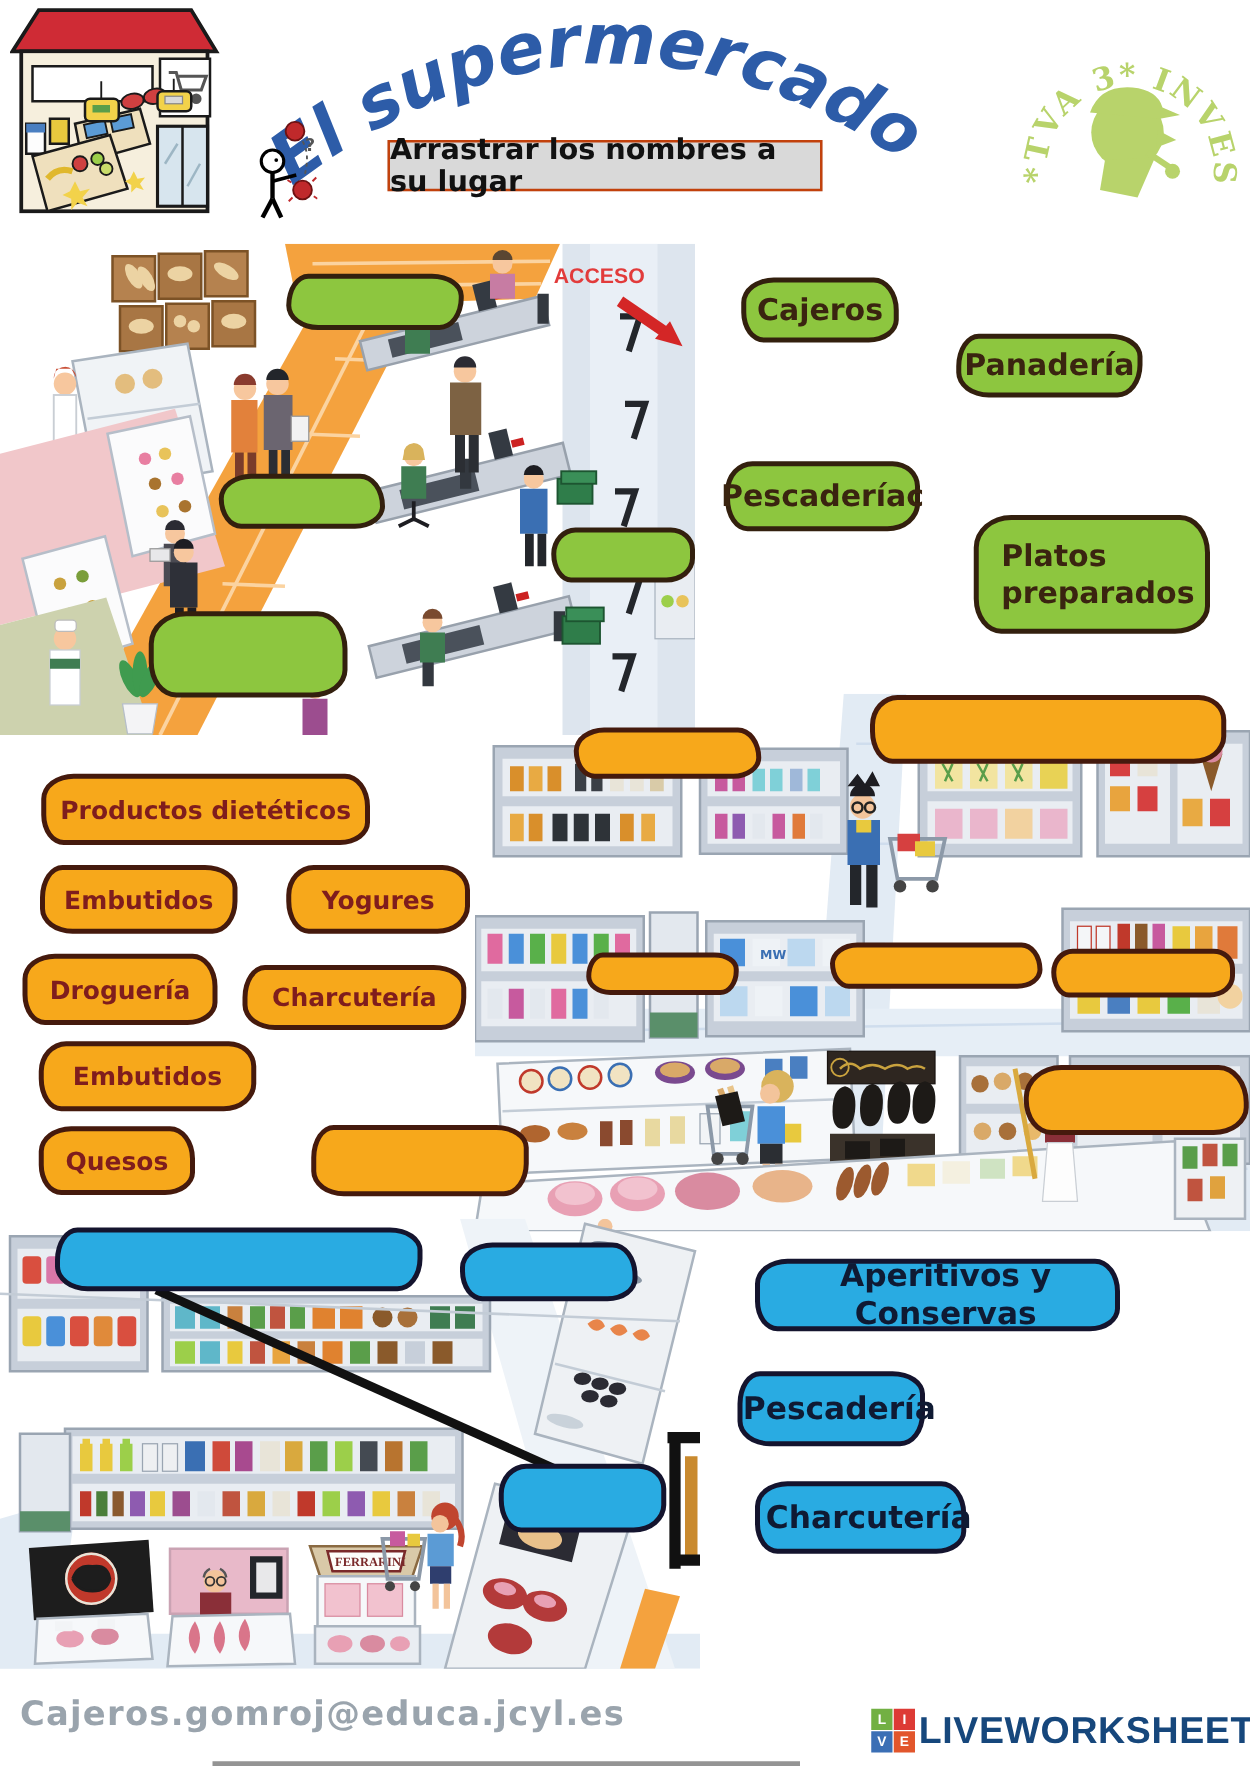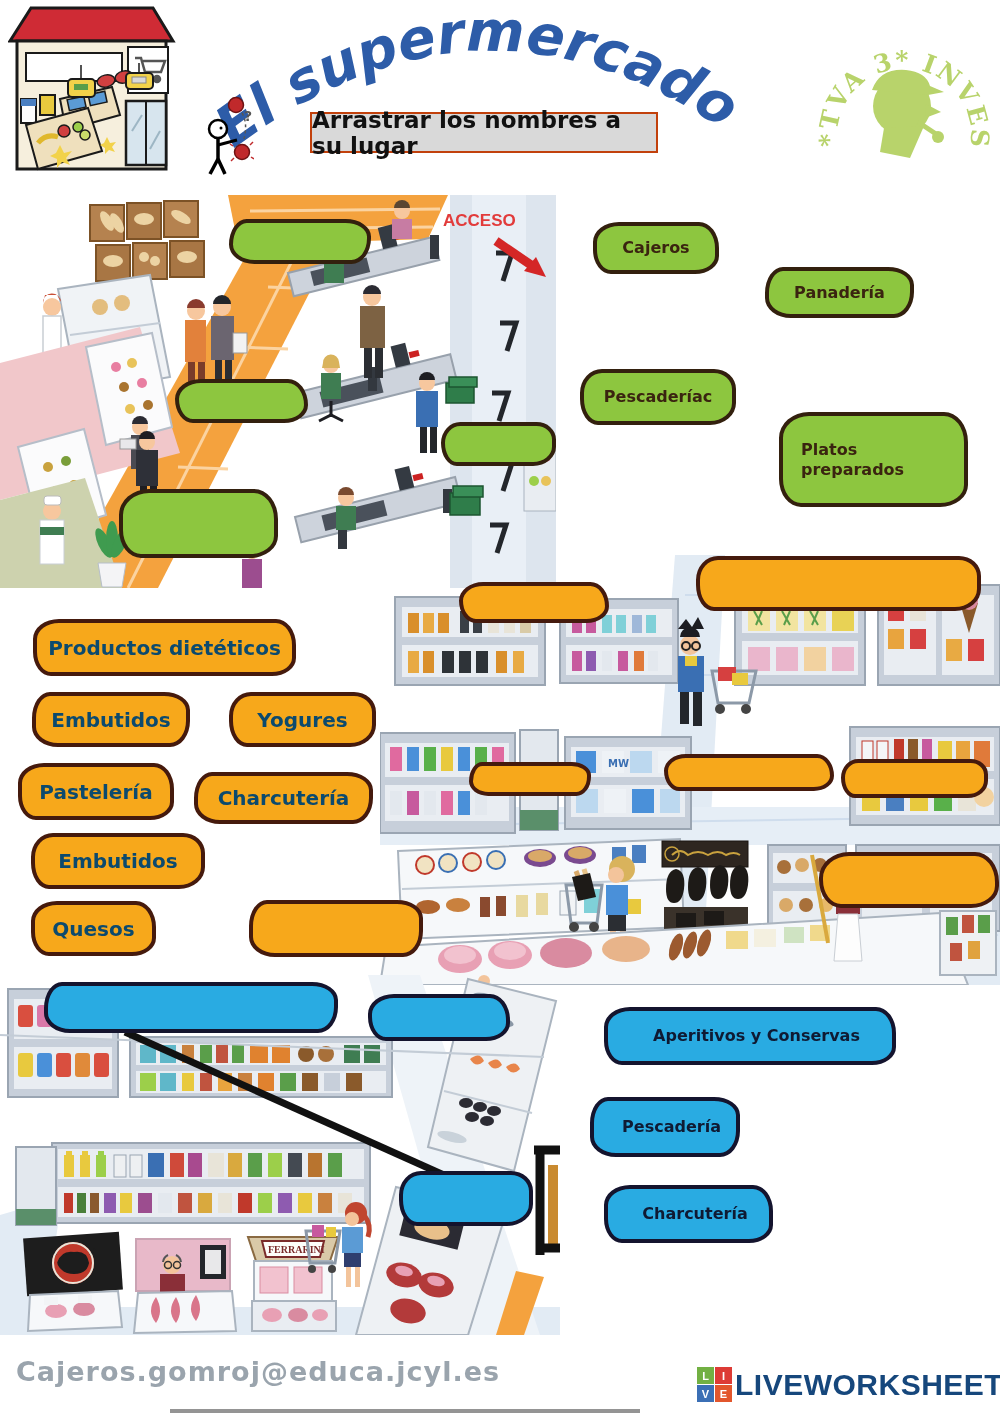--- a/index.html
+++ b/index.html
@@ -4,23 +4,23 @@
 <style>
   html,body{margin:0;padding:0;background:#fff;}
   *{box-sizing:border-box;}
   .page{position:relative;width:1000px;height:1413px;background:#ffffff;overflow:hidden;
         font-family:"DejaVu Sans",sans-serif;}
   .abs{position:absolute;}
   
   .tag{position:absolute;border:4px solid;font-weight:bold;
        font-family:"DejaVu Sans",sans-serif;display:flex;align-items:center;
        justify-content:center;text-align:center;line-height:1.2;padding:2px 8px;}
-  .tg{background:#8dc63f;border-color:#33200e;color:#3a2410;font-size:16px;}
-  .to{background:#f7a81b;border-color:#451a0d;color:#0c4a6e;font-size:20px;}
-  .tb{background:#29abe2;border-color:#14142e;color:#0f1a33;font-size:16px;padding-left:21px;}
+  .tg{background:#8dc63f;border-color:#33200e;color:#3a2410;font-size:24px;}
+  .to{background:#f7a81b;border-color:#451a0d;color:#7f1d1d;font-size:20px;}
+  .tb{background:#29abe2;border-color:#14142e;color:#0f1a33;font-size:25px;padding-left:21px;}
   .r1{border-radius:26px 20px 24px 18px / 20px 26px 18px 24px;}
   .r2{border-radius:18px 26px 20px 26px / 26px 18px 26px 20px;}
   .r3{border-radius:22px 22px 26px 18px / 24px 20px 22px 26px;}
   .r4{border-radius:30px 24px 28px 22px / 26px 30px 22px 28px;}
   .left-align{justify-content:flex-start;text-align:left;padding-left:18px;}
   .subtitle{position:absolute;left:310px;top:112px;width:348px;height:41px;
             background:#d9d9d9;border:2px solid #c2410c;display:flex;align-items:center;
             justify-content:center;font-weight:bold;font-size:23px;color:#111;}
   .email{position:absolute;left:16px;top:1356px;font-size:27px;font-weight:bold;
          color:#9aa4ad;letter-spacing:1px;}
@@ -811,21 +811,21 @@
   <div class="tag tg r4 left-align" style="left:779px;top:377px;width:189px;height:95px;margin-top:35px;">Platos preparados</div>
 
   <div class="tag tg r2" style="left:229px;top:219px;width:142px;height:45px;"></div>
   <div class="tag tg r1" style="left:175px;top:379px;width:133px;height:44px;"></div>
   <div class="tag tg r3" style="left:441px;top:422px;width:115px;height:44px;"></div>
   <div class="tag tg r4" style="left:119px;top:489px;width:159px;height:69px;"></div>
 
   <div class="tag to r1" style="left:33px;top:619px;width:263px;height:57px;">Productos dietéticos</div>
   <div class="tag to r2" style="left:32px;top:692px;width:158px;height:55px;">Embutidos</div>
   <div class="tag to r3" style="left:229px;top:692px;width:147px;height:55px;">Yogures</div>
-  <div class="tag to r1" style="left:18px;top:763px;width:156px;height:57px;">Pastelería</div>
+  <div class="tag to r1" style="left:18px;top:763px;width:156px;height:57px;">Droguería</div>
   <div class="tag to r2" style="left:194px;top:772px;width:179px;height:52px;">Charcutería</div>
   <div class="tag to r3" style="left:31px;top:833px;width:174px;height:56px;">Embutidos</div>
   <div class="tag to r1" style="left:31px;top:901px;width:125px;height:55px;">Quesos</div>
 
   <div class="tag to r2" style="left:249px;top:900px;width:174px;height:57px;"></div>
   <div class="tag to r1" style="left:459px;top:582px;width:150px;height:41px;"></div>
   <div class="tag to r3" style="left:696px;top:556px;width:285px;height:55px;"></div>
   <div class="tag to r2" style="left:469px;top:762px;width:122px;height:34px;"></div>
   <div class="tag to r1" style="left:664px;top:754px;width:170px;height:37px;"></div>
   <div class="tag to r3" style="left:841px;top:759px;width:147px;height:39px;"></div>

